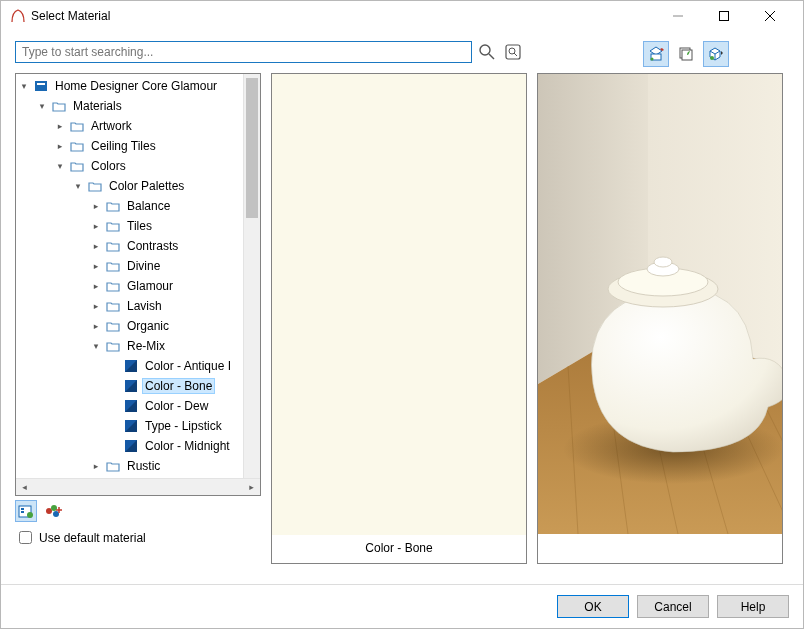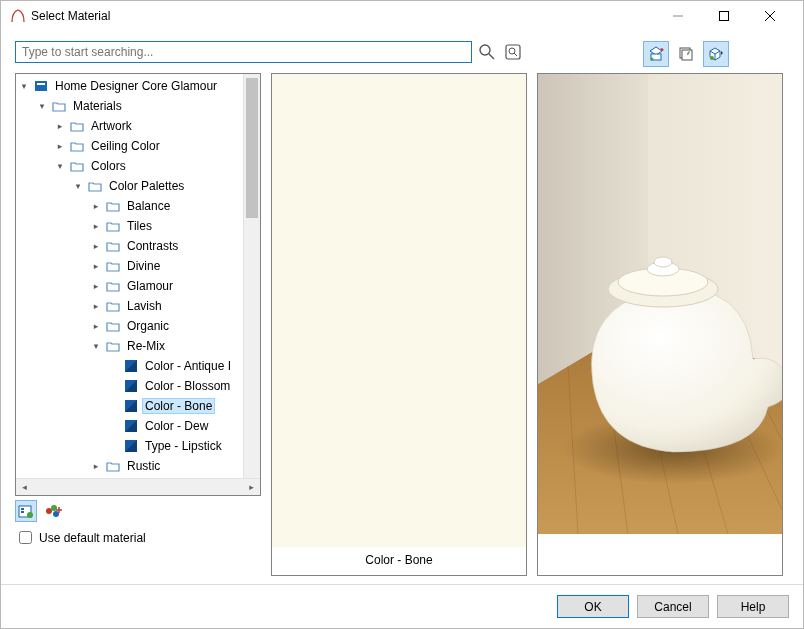--- a/index.html
+++ b/index.html
@@ -29,21 +29,21 @@
 .vscroll .thumb { position: absolute; left: 2px; right: 2px; top: 4px; height: 140px; background: #c2c2c2; }
 .hscroll { height: 17px; background: #f0f0f0; border-top: 1px solid #e3e3e3; display: flex; align-items: center; }
 .hscroll .arr { width: 17px; text-align: center; color: #606060; font-size: 9px; }
 .center-pane { width: 256px; border: 1px solid #828282; display: flex; flex-direction: column; align-items: center; justify-content: flex-end; padding-bottom: 8px; }
 .swatch { width: 254px; flex: 1; background: #fbf9ea; margin-bottom: 6px; }
 .preview-pane { width: 246px; border: 1px solid #828282; position: relative; overflow: hidden; }
 .below-tree { display: flex; align-items: center; gap: 6px; margin-top: 4px; }
 .icon-btn { width: 22px; height: 22px; display: flex; align-items: center; justify-content: center; border: 1px solid transparent; }
 .icon-btn.active { border: 1px solid #7eb4ea; background: #cce4f7; }
 .checkbox-row { display: flex; align-items: center; gap: 4px; margin-top: 6px; }
-.footer { border-top: 1px solid #dcdcdc; height: 44px; display: flex; align-items: center; justify-content: flex-end; gap: 8px; padding: 0 14px; margin-top: 8px; }
+.footer { border-top: 1px solid #dcdcdc; height: 44px; display: flex; align-items: center; justify-content: flex-end; gap: 8px; padding: 0 14px; margin-top: 20px; }
 .btn { width: 72px; height: 23px; border: 1px solid #adadad; background: #e1e1e1; display: flex; align-items: center; justify-content: center; }
 .btn.default { border: 1px solid #0078d7; }
 svg { display: block; }
 .folder-ic { fill: none; stroke: #5a8fbf; stroke-width: 1.2; }
 .mat-ic { display: block; }
 </style>
 </head>
 <body>
 
 <div class="titlebar">
@@ -150,21 +150,21 @@
                 </span>
                 <span class="lbl">Artwork</span>
               </div>
           <div class="node" style="padding-left:38px">
                 <span class="tg">▸</span>
                 <span class="ic">
                   <svg class="folder-ic" width="14" height="12">
                     <path d="M1 3h4l1 1h7v7H1z"></path>
                   </svg>
                 </span>
-                <span class="lbl">Ceiling Color</span>
+                <span class="lbl">Ceiling Tiles</span>
               </div>
           <div class="node" style="padding-left:38px">
                 <span class="tg">▾</span>
                 <span class="ic">
                   <svg class="folder-ic" width="14" height="12">
                     <path d="M1 3h4l1 1h7v7H1z"></path>
                   </svg>
                 </span>
                 <span class="lbl">Colors</span>
               </div>
@@ -251,55 +251,55 @@
               </div>
           <div class="node" style="padding-left:104px">
                 <span class="ic">
                   <svg class="mat-ic" width="12" height="12">
                     <rect width="12" height="12" fill="#1559a6"></rect>
                     <path d="M0 12L12 0V12z" fill="#0d3f78"></path>
                   </svg>
                 </span>
                 <span class="lbl">Color - Antique I</span>
               </div>
-          <div class="node" style="padding-left:104px">
+          <div class="node sel" style="padding-left:104px">
                 <span class="ic">
                   <svg class="mat-ic" width="12" height="12">
                     <rect width="12" height="12" fill="#1559a6"></rect>
                     <path d="M0 12L12 0V12z" fill="#0d3f78"></path>
                   </svg>
                 </span>
-                <span class="lbl">Color - Blossom</span>
-              </div>
-          <div class="node sel" style="padding-left:104px">
+                <span class="lbl">Color - Bone</span>
+              </div>
+          <div class="node" style="padding-left:104px">
                 <span class="ic">
                   <svg class="mat-ic" width="12" height="12">
                     <rect width="12" height="12" fill="#1559a6"></rect>
                     <path d="M0 12L12 0V12z" fill="#0d3f78"></path>
                   </svg>
                 </span>
-                <span class="lbl">Color - Bone</span>
+                <span class="lbl">Color - Dew</span>
               </div>
           <div class="node" style="padding-left:104px">
                 <span class="ic">
                   <svg class="mat-ic" width="12" height="12">
                     <rect width="12" height="12" fill="#1559a6"></rect>
                     <path d="M0 12L12 0V12z" fill="#0d3f78"></path>
                   </svg>
                 </span>
-                <span class="lbl">Color - Dew</span>
+                <span class="lbl">Type - Lipstick</span>
               </div>
           <div class="node" style="padding-left:104px">
                 <span class="ic">
                   <svg class="mat-ic" width="12" height="12">
                     <rect width="12" height="12" fill="#1559a6"></rect>
                     <path d="M0 12L12 0V12z" fill="#0d3f78"></path>
                   </svg>
                 </span>
-                <span class="lbl">Type - Lipstick</span>
+                <span class="lbl">Color - Midnight</span>
               </div>
           <div class="node" style="padding-left:74px">
                 <span class="tg">▸</span>
                 <span class="ic">
                   <svg class="folder-ic" width="14" height="12">
                     <path d="M1 3h4l1 1h7v7H1z"></path>
                   </svg>
                 </span>
                 <span class="lbl">Rustic</span>
               </div>

